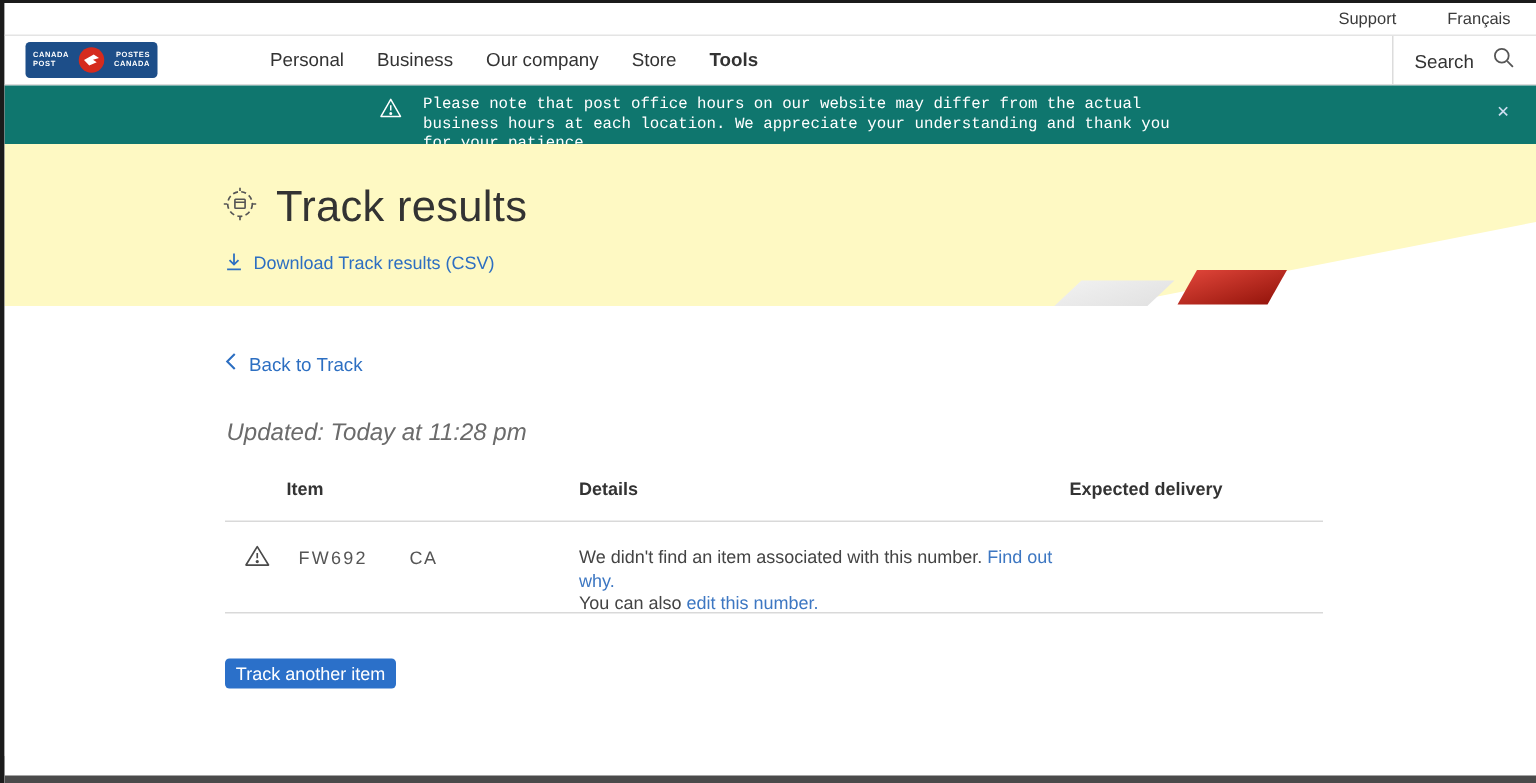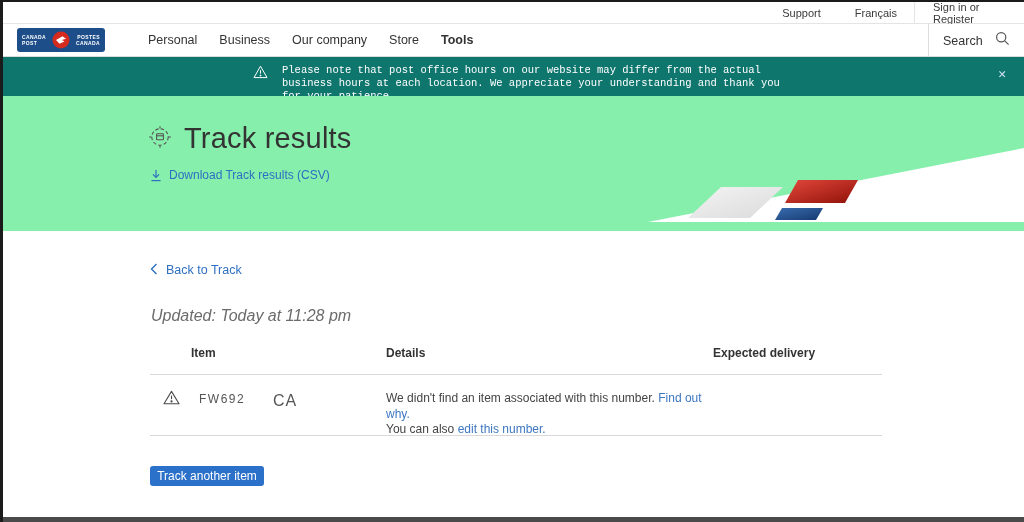--- a/index.html
+++ b/index.html
@@ -23,21 +23,21 @@
   .topbar a { color:#3a3a3a; text-decoration:none; cursor:pointer; }
   .topbar .tlink { padding:0 17px; }
   .topbar .signin-wrap {
     border-left:1px solid #e4e4e4; height:22px;
     display:flex; align-items:center; padding:0 18px; width:110px;
   }
 
   
   .navbar {
     height:33px; background:#fff; border-bottom:1px solid #dcdcdc;
-    display:flex; align-items:center; position:relative;
+    display:flex; align-items:center; position:relative;gap:32px;
   }
   .logo {
     width:88px; height:24px; background:#1d4e89; border-radius:3px;
     margin-left:14px; position:relative;
     display:flex; align-items:center; justify-content:space-between;
     padding:0 5px; cursor:pointer;
   }
   .logo .col { display:flex; flex-direction:column; gap:1px; }
   .logo .col span {
     color:#fff; font-size:5px; font-weight:bold; letter-spacing:.4px; line-height:5px;
@@ -71,21 +71,21 @@
     position:absolute; left:279px; top:7px;
     max-width:500px; color:#ffffff; font-size:10.5px; font-weight:500; line-height:13px;
   }
   .banner .close-btn {
     position:absolute; right:18px; top:11px; color:#cfe0f2; font-size:13px;
     cursor:pointer; line-height:13px;
   }
 
   
   .hero {
-    height:135px; background:#86efac; position:relative; overflow:hidden;
+    height:108px; background:#fef9c3; position:relative; overflow:hidden;
   }
   .swoosh { position:absolute; right:0; top:0; }
   .hero-title-row {
     position:absolute; left:145px; top:26px; display:flex; align-items:center; gap:12px;
   }
   .hero-title { font-size:29px; font-weight:400; color:#333; letter-spacing:.2px; }
   .download-link {
     position:absolute; left:147px; top:72px;
     display:flex; align-items:flex-start; gap:7px; cursor:pointer;
   }
@@ -109,21 +109,21 @@
   .tdivider { position:absolute; left:147px; width:732px; height:1px; background:#d9d9d9; }
   .div1 { top:143px; }
   .div2 { top:204px; }
   .row-warn { position:absolute; left:160px; top:159px; }
   .cell-itemno {
     position:absolute; left:196px; top:161px;
     font-size:12px; color:#555; letter-spacing:1.5px;
   }
   .cell-origin {
     position:absolute; left:270px; top:161px;
-    font-size:16px; color:#555; letter-spacing:1px;
+    font-size:12px; color:#555; letter-spacing:1px;
   }
   .cell-details {
     position:absolute; left:383px; top:160px;
     font-size:12px; color:#444; line-height:15.5px; max-width:330px;
   }
   .cell-details a { color:#3d77c2; text-decoration:none; cursor:pointer; }
   .track-btn {
     position:absolute; left:147px; top:235px;
     width:114px; height:20px; background:#2b70c9; color:#fff;
     border:none; border-radius:3px; font-size:12px;
@@ -133,23 +133,20 @@
   .footer-strip {
     position:absolute; left:0; right:0; bottom:0; height:5px; background:#4a4a4a;
   }
 </style>
 </head>
 <body>
 
 <div class="topbar">
   <a class="tlink">Support</a>
   <a class="tlink">Français</a>
-  <div class="signin-wrap">
-    <a>Sign in or Register</a>
-  </div>
 </div>
 
 <div class="navbar">
   <div class="logo">
     <div class="col">
       <span>CANADA</span>
       <span>POST</span>
     </div>
     <div class="col right">
       <span>POSTES</span>

